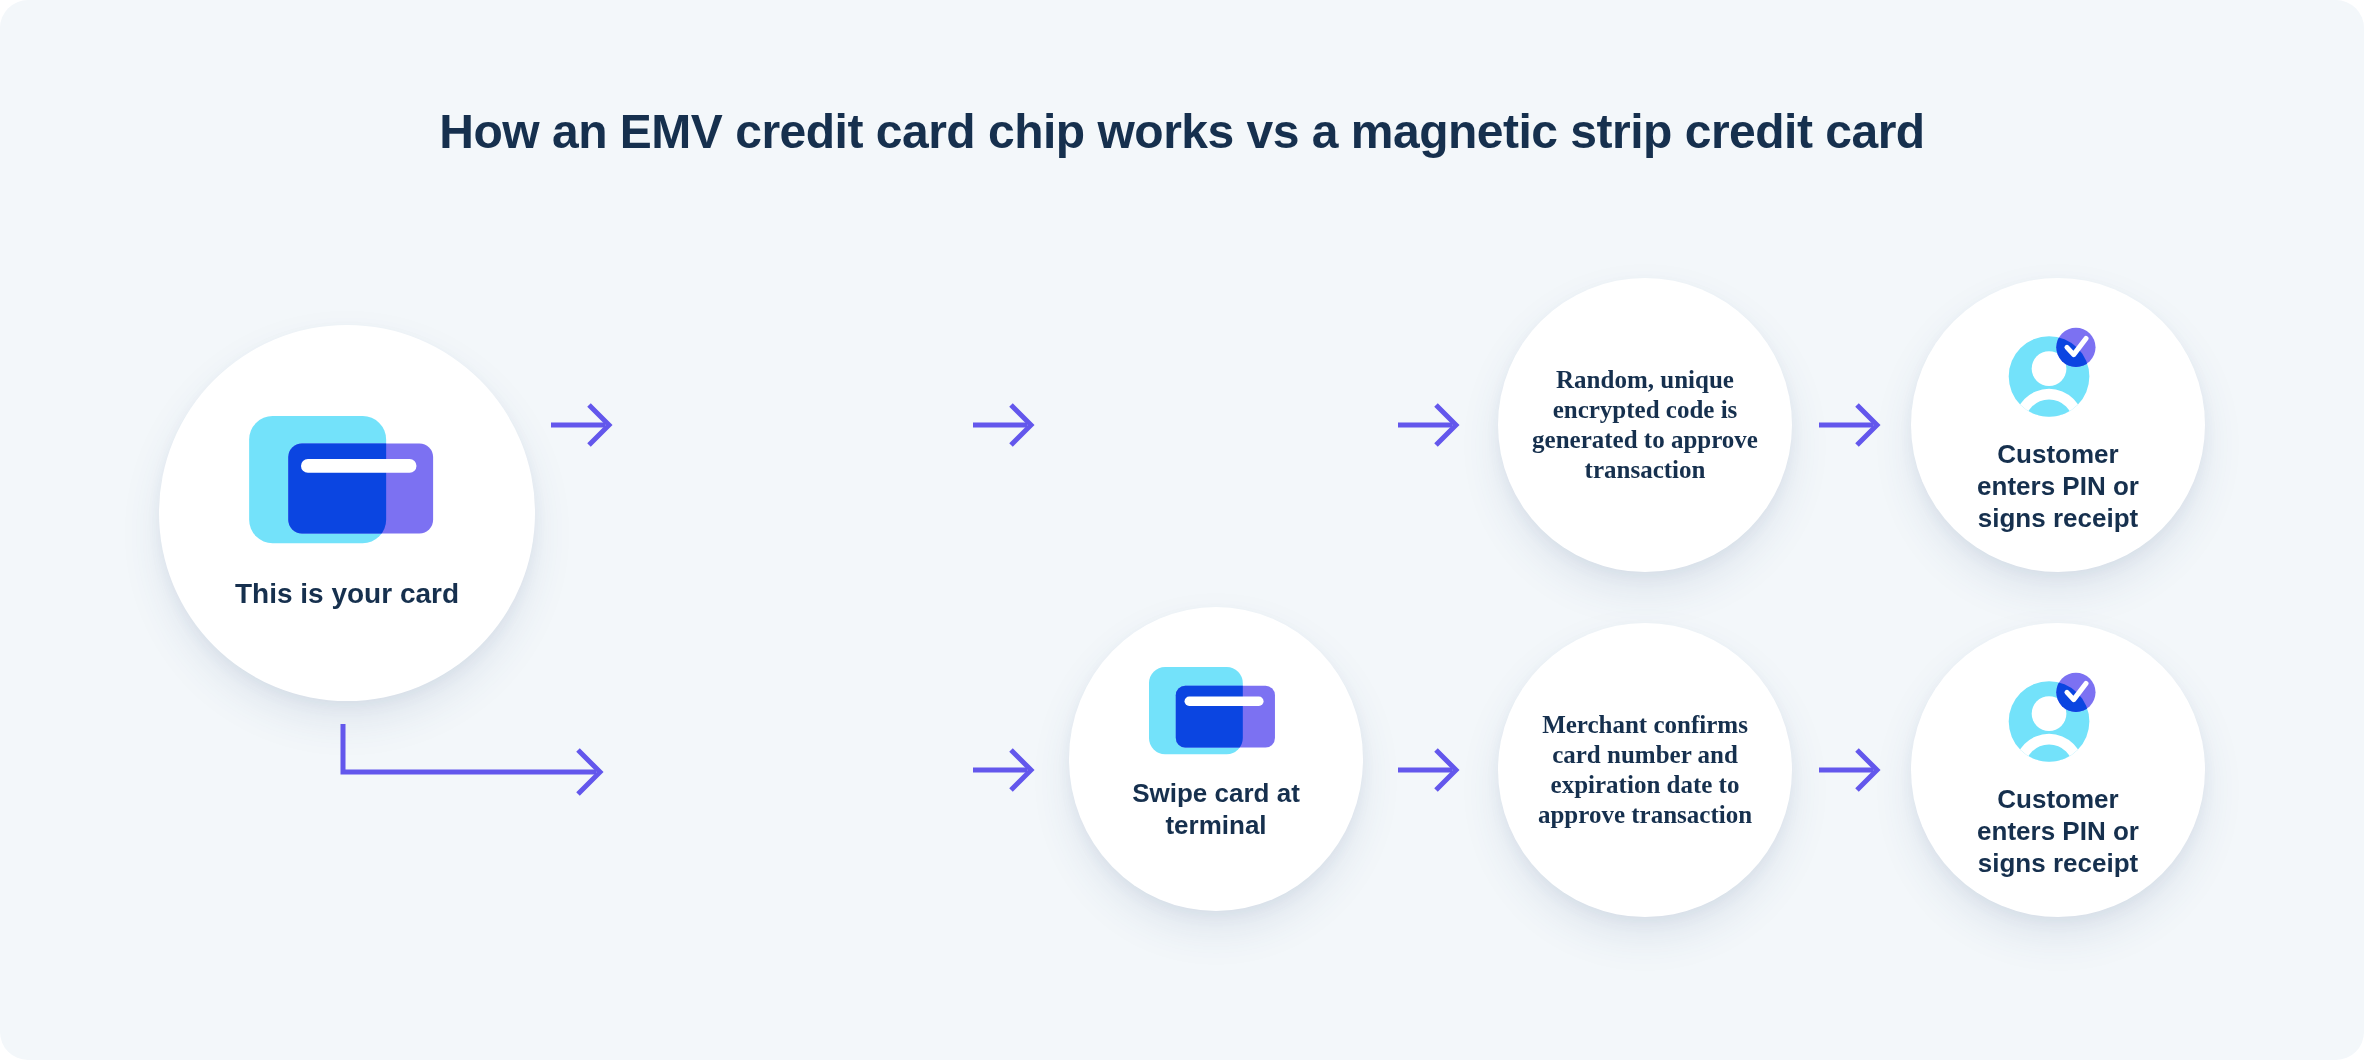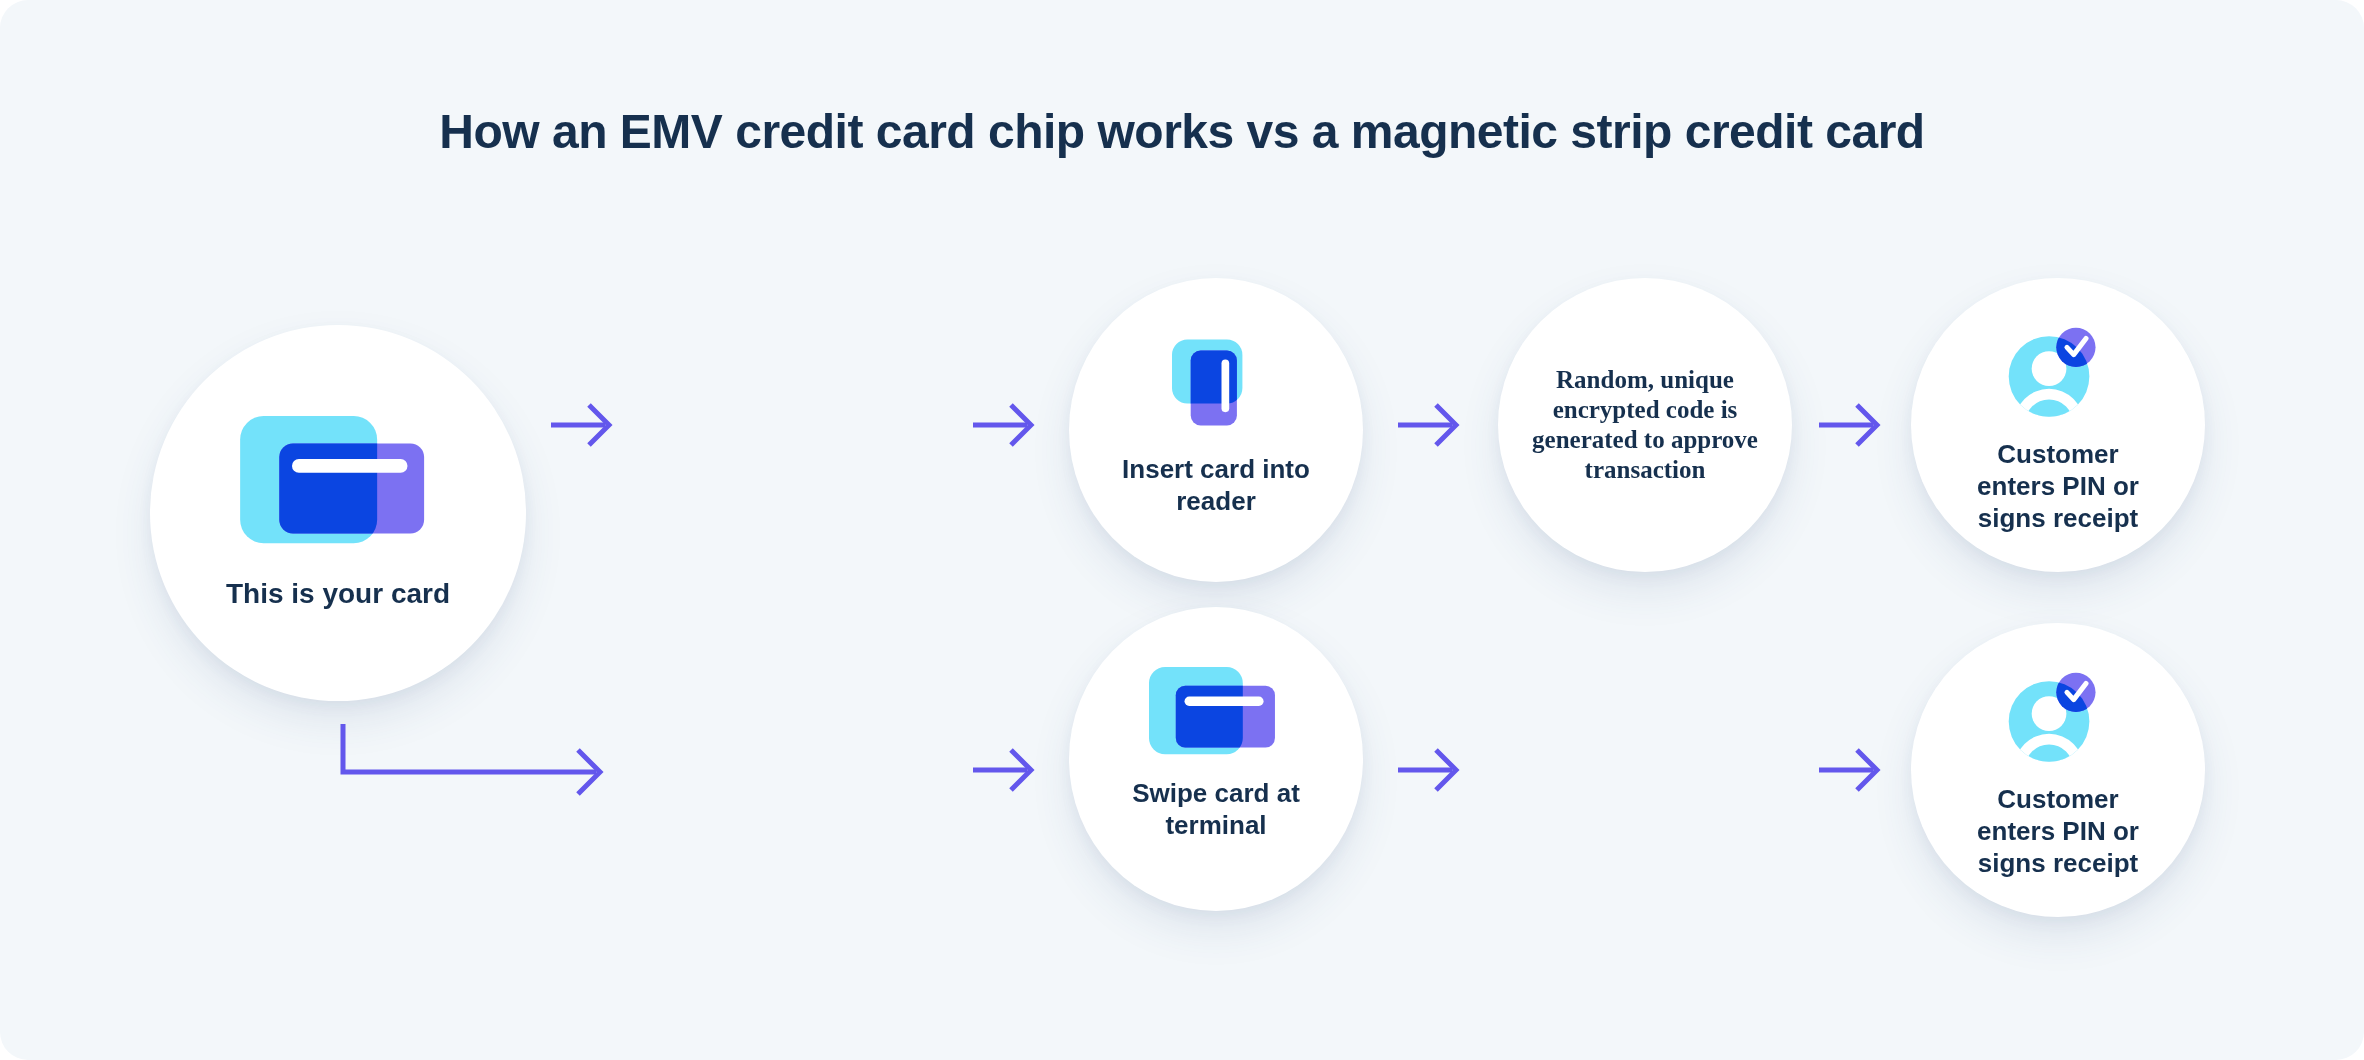--- a/index.html
+++ b/index.html
@@ -12,21 +12,21 @@
     position:absolute;top:104px;left:0;width:100%;text-align:center;
     font-size:48px;line-height:56px;font-weight:700;color:#16304E;letter-spacing:-.5px;
   }
   .node{
     position:absolute;background:#FFFFFF;border-radius:50%;
     display:flex;flex-direction:column;align-items:center;justify-content:center;
     text-align:center;color:#16304E;
     box-shadow:0 20px 40px rgba(45,80,130,.10),0 6px 14px rgba(45,80,130,.06);
   }
   .node-small{width:294px;height:294px;}
-  .node-start{left:150px;top:325px;width:376px;height:376px;text-align:right;}
+  .node-start{left:159px;top:325px;width:376px;height:376px;text-align:right;}
   .n-emv{left:648px;top:278px;padding-bottom:10px;}
   .n-insert{left:1069px;top:278px;padding-bottom:10px;}
   .n-random{left:1498px;top:278px;}
   .n-cust-top{left:1911px;top:278px;}
   .n-mag{left:648px;top:623px;padding-bottom:10px;}
   .n-swipe{left:1069px;top:607px;padding-bottom:10px;}
   .n-merchant{left:1498px;top:623px;}
   .n-cust-bot{left:1911px;top:623px;}
   .label{font-weight:700;font-size:26px;line-height:32px;}
   .label-lg{font-size:28px;line-height:34px;}
@@ -67,34 +67,20 @@
         </defs>
       <rect x="0" y="0" width="140" height="130" rx="24" fill="#73E2FA"></rect>
       <rect x="40" y="28" width="148" height="92" rx="14" fill="#7C71F2"></rect>
       <rect x="40" y="28" width="148" height="92" rx="14" fill="#0B45E1" clip-path="url(#ccBig)"></rect>
       <rect x="53" y="44" width="118" height="14" rx="7" fill="#FFFFFF"></rect>
     </svg>
     <div class="label label-lg nowrap">This is your card</div>
   </div>
 
 
-  <div class="node node-small n-insert">
-    <svg class="icon gap-sm" width="110" height="110" viewBox="0 0 100 100">
-      <defs>
-          <clipPath id="insClip">
-            <rect x="10" y="6" width="64" height="58" rx="14"></rect>
-          </clipPath>
-        </defs>
-      <rect x="10" y="6" width="64" height="58" rx="14" fill="#73E2FA"></rect>
-      <rect x="27" y="16" width="42" height="68" rx="9" fill="#7C71F2"></rect>
-      <rect x="27" y="16" width="42" height="68" rx="9" fill="#0B45E1" clip-path="url(#insClip)"></rect>
-      <rect x="55" y="24" width="7" height="48" rx="3.5" fill="#FFFFFF"></rect>
-    </svg>
-    <div class="label w-insert">Insert card into reader</div>
-  </div>
 
   <div class="node node-small n-random">
     <div class="label label-sm w-random">Random, unique encrypted code is generated to approve transaction</div>
   </div>
 
   <div class="node node-small n-cust-top">
     <svg class="icon gap-sm" width="112" height="112" viewBox="0 0 100 100">
       <defs>
           <clipPath id="cusClipA">
             <circle cx="42" cy="54" r="36"></circle>
@@ -122,20 +108,23 @@
           </clipPath>
         </defs>
       <rect x="0" y="0" width="140" height="130" rx="24" fill="#73E2FA"></rect>
       <rect x="40" y="28" width="148" height="92" rx="14" fill="#7C71F2"></rect>
       <rect x="40" y="28" width="148" height="92" rx="14" fill="#0B45E1" clip-path="url(#ccSmall)"></rect>
       <rect x="53" y="44" width="118" height="14" rx="7" fill="#FFFFFF"></rect>
     </svg>
     <div class="label w-swipe">Swipe card at terminal</div>
   </div>
 
+  <div class="node node-small n-merchant">
+    <div class="label label-sm w-merchant">Merchant confirms card number and expiration date to approve transaction</div>
+  </div>
 
   <div class="node node-small n-cust-bot">
     <svg class="icon gap-sm" width="112" height="112" viewBox="0 0 100 100">
       <defs>
           <clipPath id="cusClipB">
             <circle cx="42" cy="54" r="36"></circle>
           </clipPath>
         </defs>
       <circle cx="42" cy="54" r="36" fill="#73E2FA"></circle>
       <circle cx="42" cy="47" r="15.5" fill="#FFFFFF"></circle>

